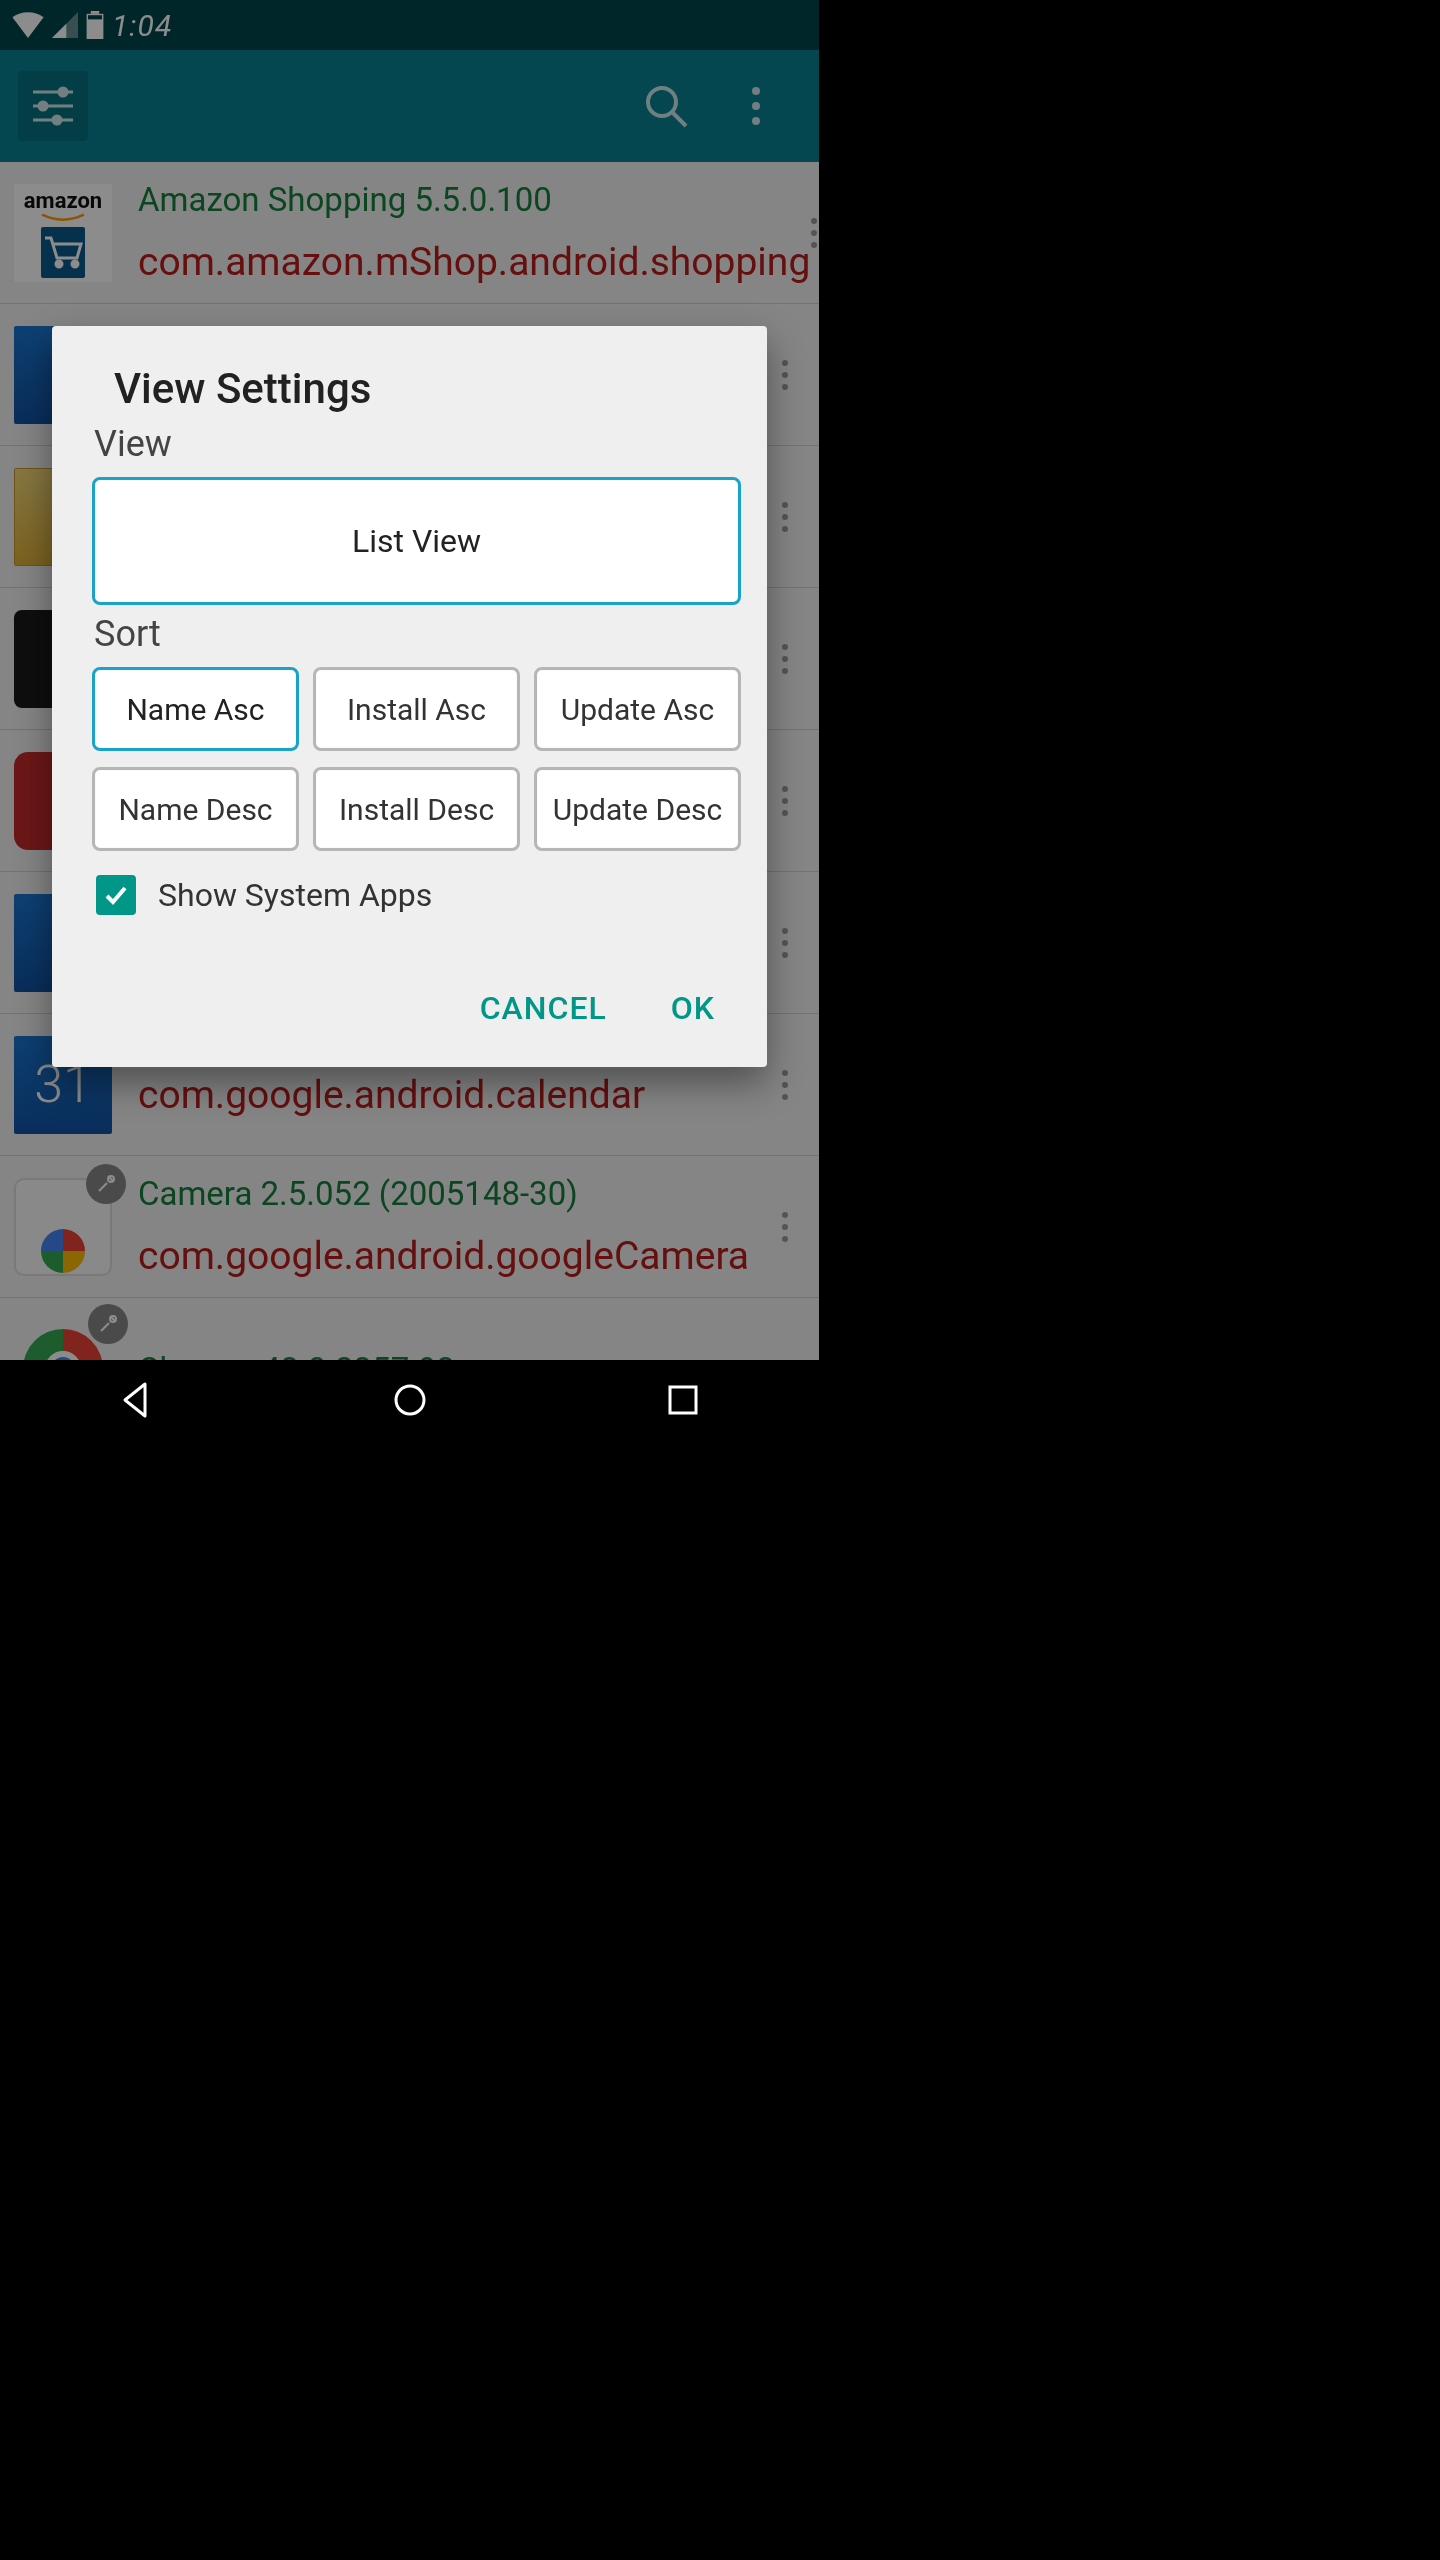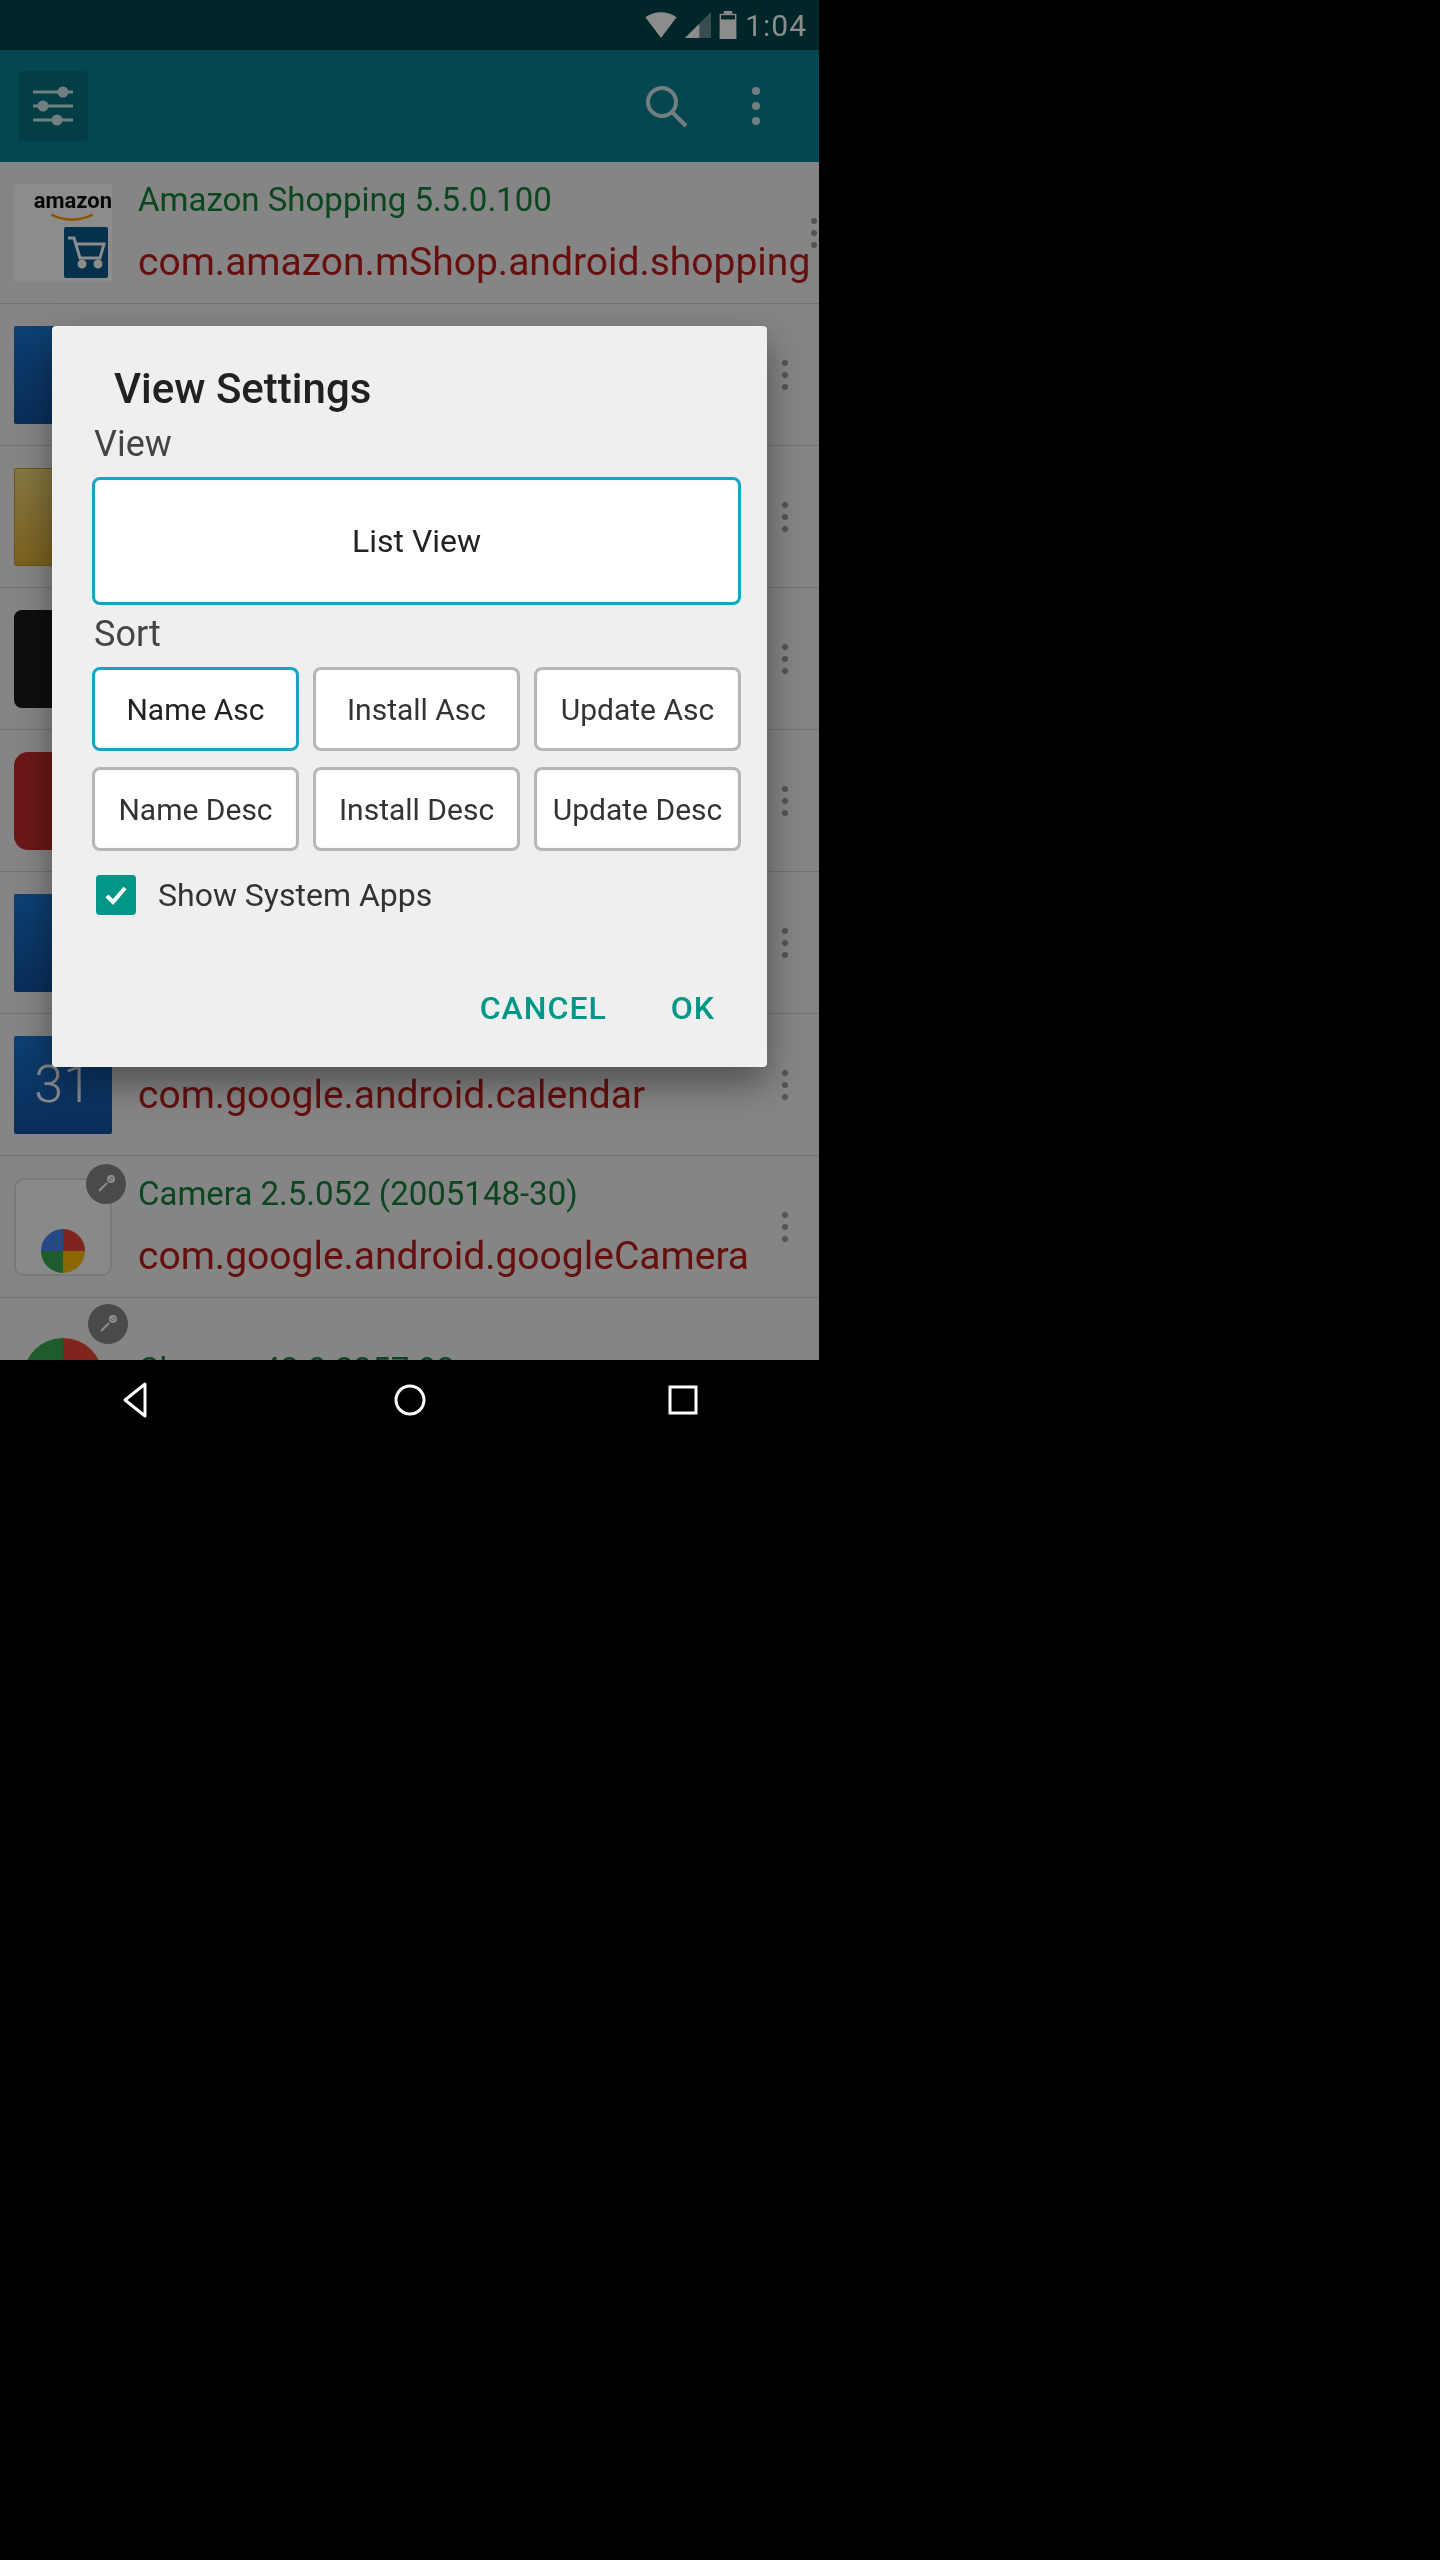--- a/index.html
+++ b/index.html
@@ -1,33 +1,33 @@
 <!DOCTYPE html>
 <html><head>
 <meta charset="utf-8">
 <style>
   * { margin: 0; padding: 0; box-sizing: border-box; font-family: Roboto, Arial, sans-serif; }
   body { width: 819px; height: 1440px; background: #000; position: relative; overflow: hidden; }
   
   
-  .status-bar { height: 50px; background: #00454d; display: flex; justify-content: flex-end; align-items: center; padding: 0 12px; gap: 8px; }
+  .status-bar { height: 50px; background: #00454d; display: flex; align-items: center; padding: 0 12px; gap: 8px; font-style: italic; }
   .status-bar .icon { color: #fff; display: flex; align-items: center; }
   .status-time { color: #fff; font-size: 30px; font-weight: 400; letter-spacing: 1px; }
   
   
   .toolbar { height: 112px; background: #088292; display: flex; align-items: center; padding: 0 18px; }
   .toolbar-left { flex: 0; }
   .filter-btn { width: 70px; height: 70px; background: rgba(0,0,0,0.12); border-radius: 4px; display: flex; align-items: center; justify-content: center; }
   .toolbar-spacer { flex: 1; }
   .toolbar-action { width: 90px; height: 90px; display: flex; align-items: center; justify-content: center; }
   
   
   .app-list { background: #f2f2f2; height: 1199px; overflow: hidden; }
   .app-row { display: flex; align-items: center; padding: 18px 14px; border-bottom: 1px solid #d0d0d0; height: 142px; }
-  .app-icon { width: 98px; height: 98px; border-radius: 2px; flex-shrink: 0; margin-right: 26px; display: flex; align-items: flex-end; justify-content: center; position: relative;}
+  .app-icon { width: 98px; height: 98px; border-radius: 2px; flex-shrink: 0; margin-right: 26px; display: flex; align-items: center; justify-content: center; position: relative;}
   .app-info { flex: 1; display: flex; flex-direction: column; gap: 20px; }
   .app-title { font-size: 33px; color: #15803d; font-weight: 400; }
   .app-package { font-size: 39px; color: #b91c1c; }
   .app-menu { width: 40px; display:flex; align-items:center; justify-content:center;}
   .badge-tools { position:absolute; top:-16px; right:-16px; width:40px; height:40px; background:#888; border-radius:50%; display:flex; align-items:center; justify-content:center;}
 
   
   .ic-amazon { background:#fff; display:flex; flex-direction:column; }
   .ic-amazon .aw { font-size:22px; font-weight:bold; color:#101010; text-align:center; margin-top:4px;}
   .ic-amazon .cart { flex:1; background:#0a5a8d; margin:4px; border-radius:2px; display:flex; align-items:center; justify-content:center;}

